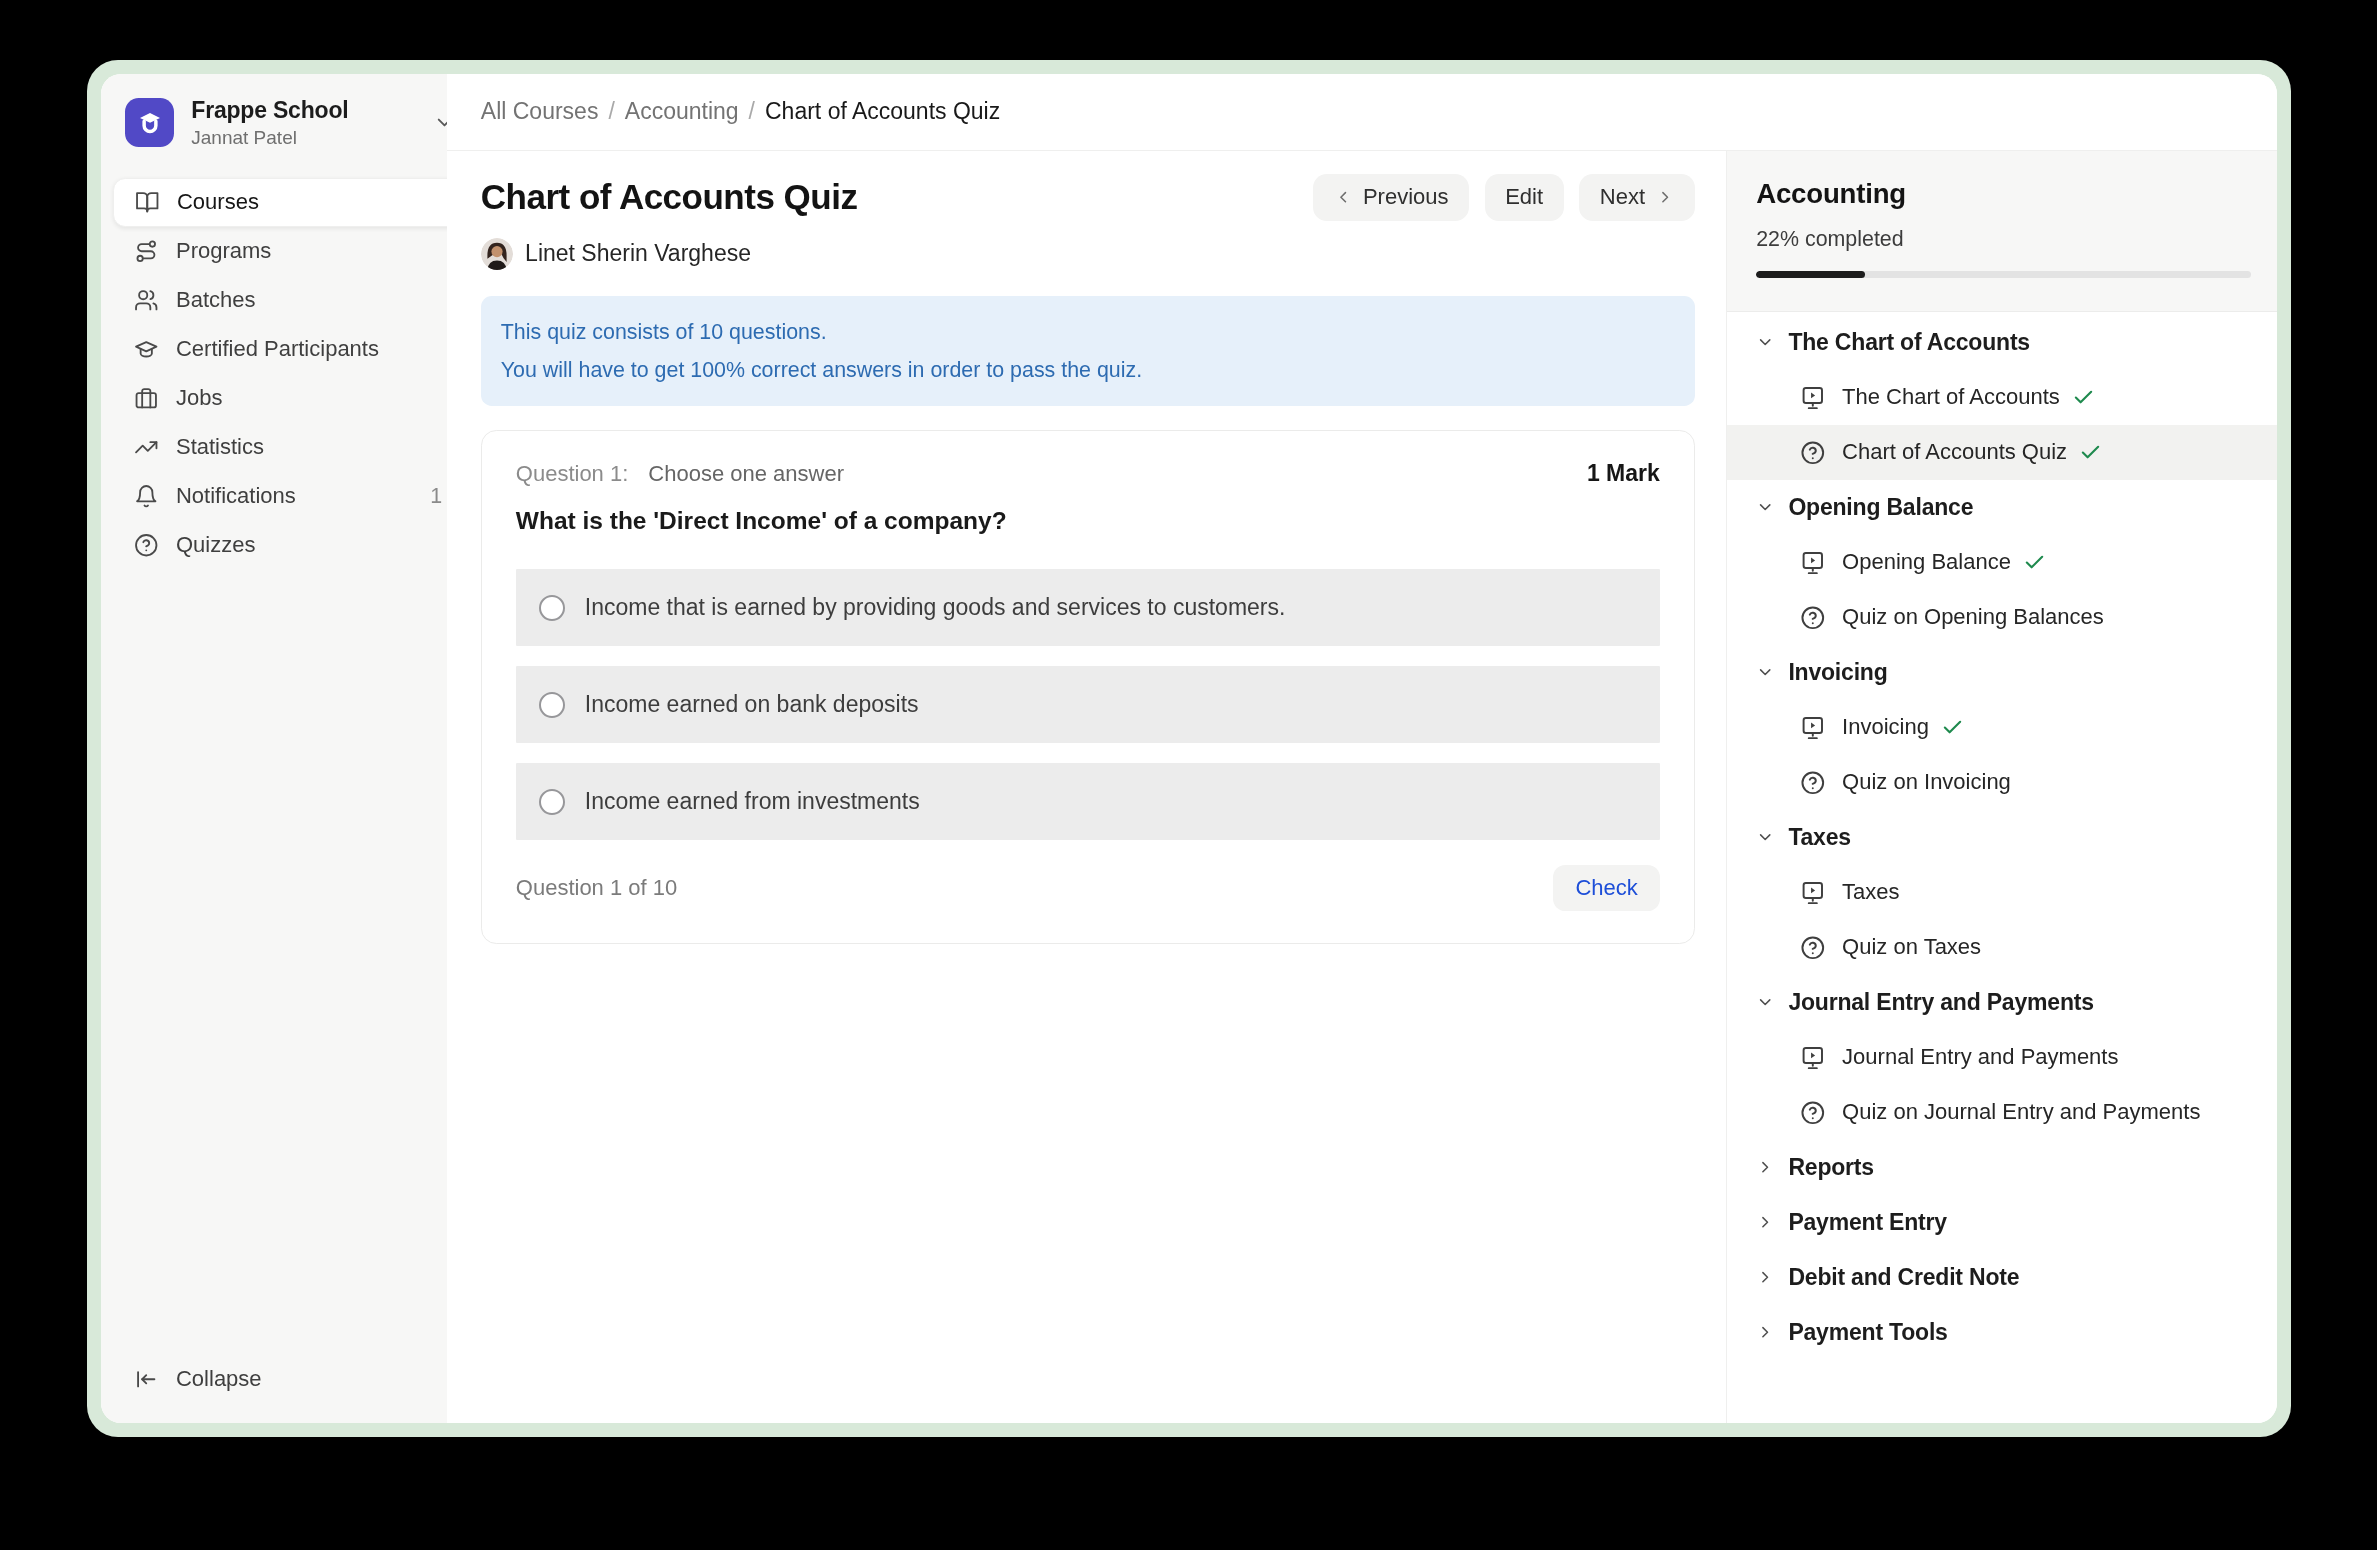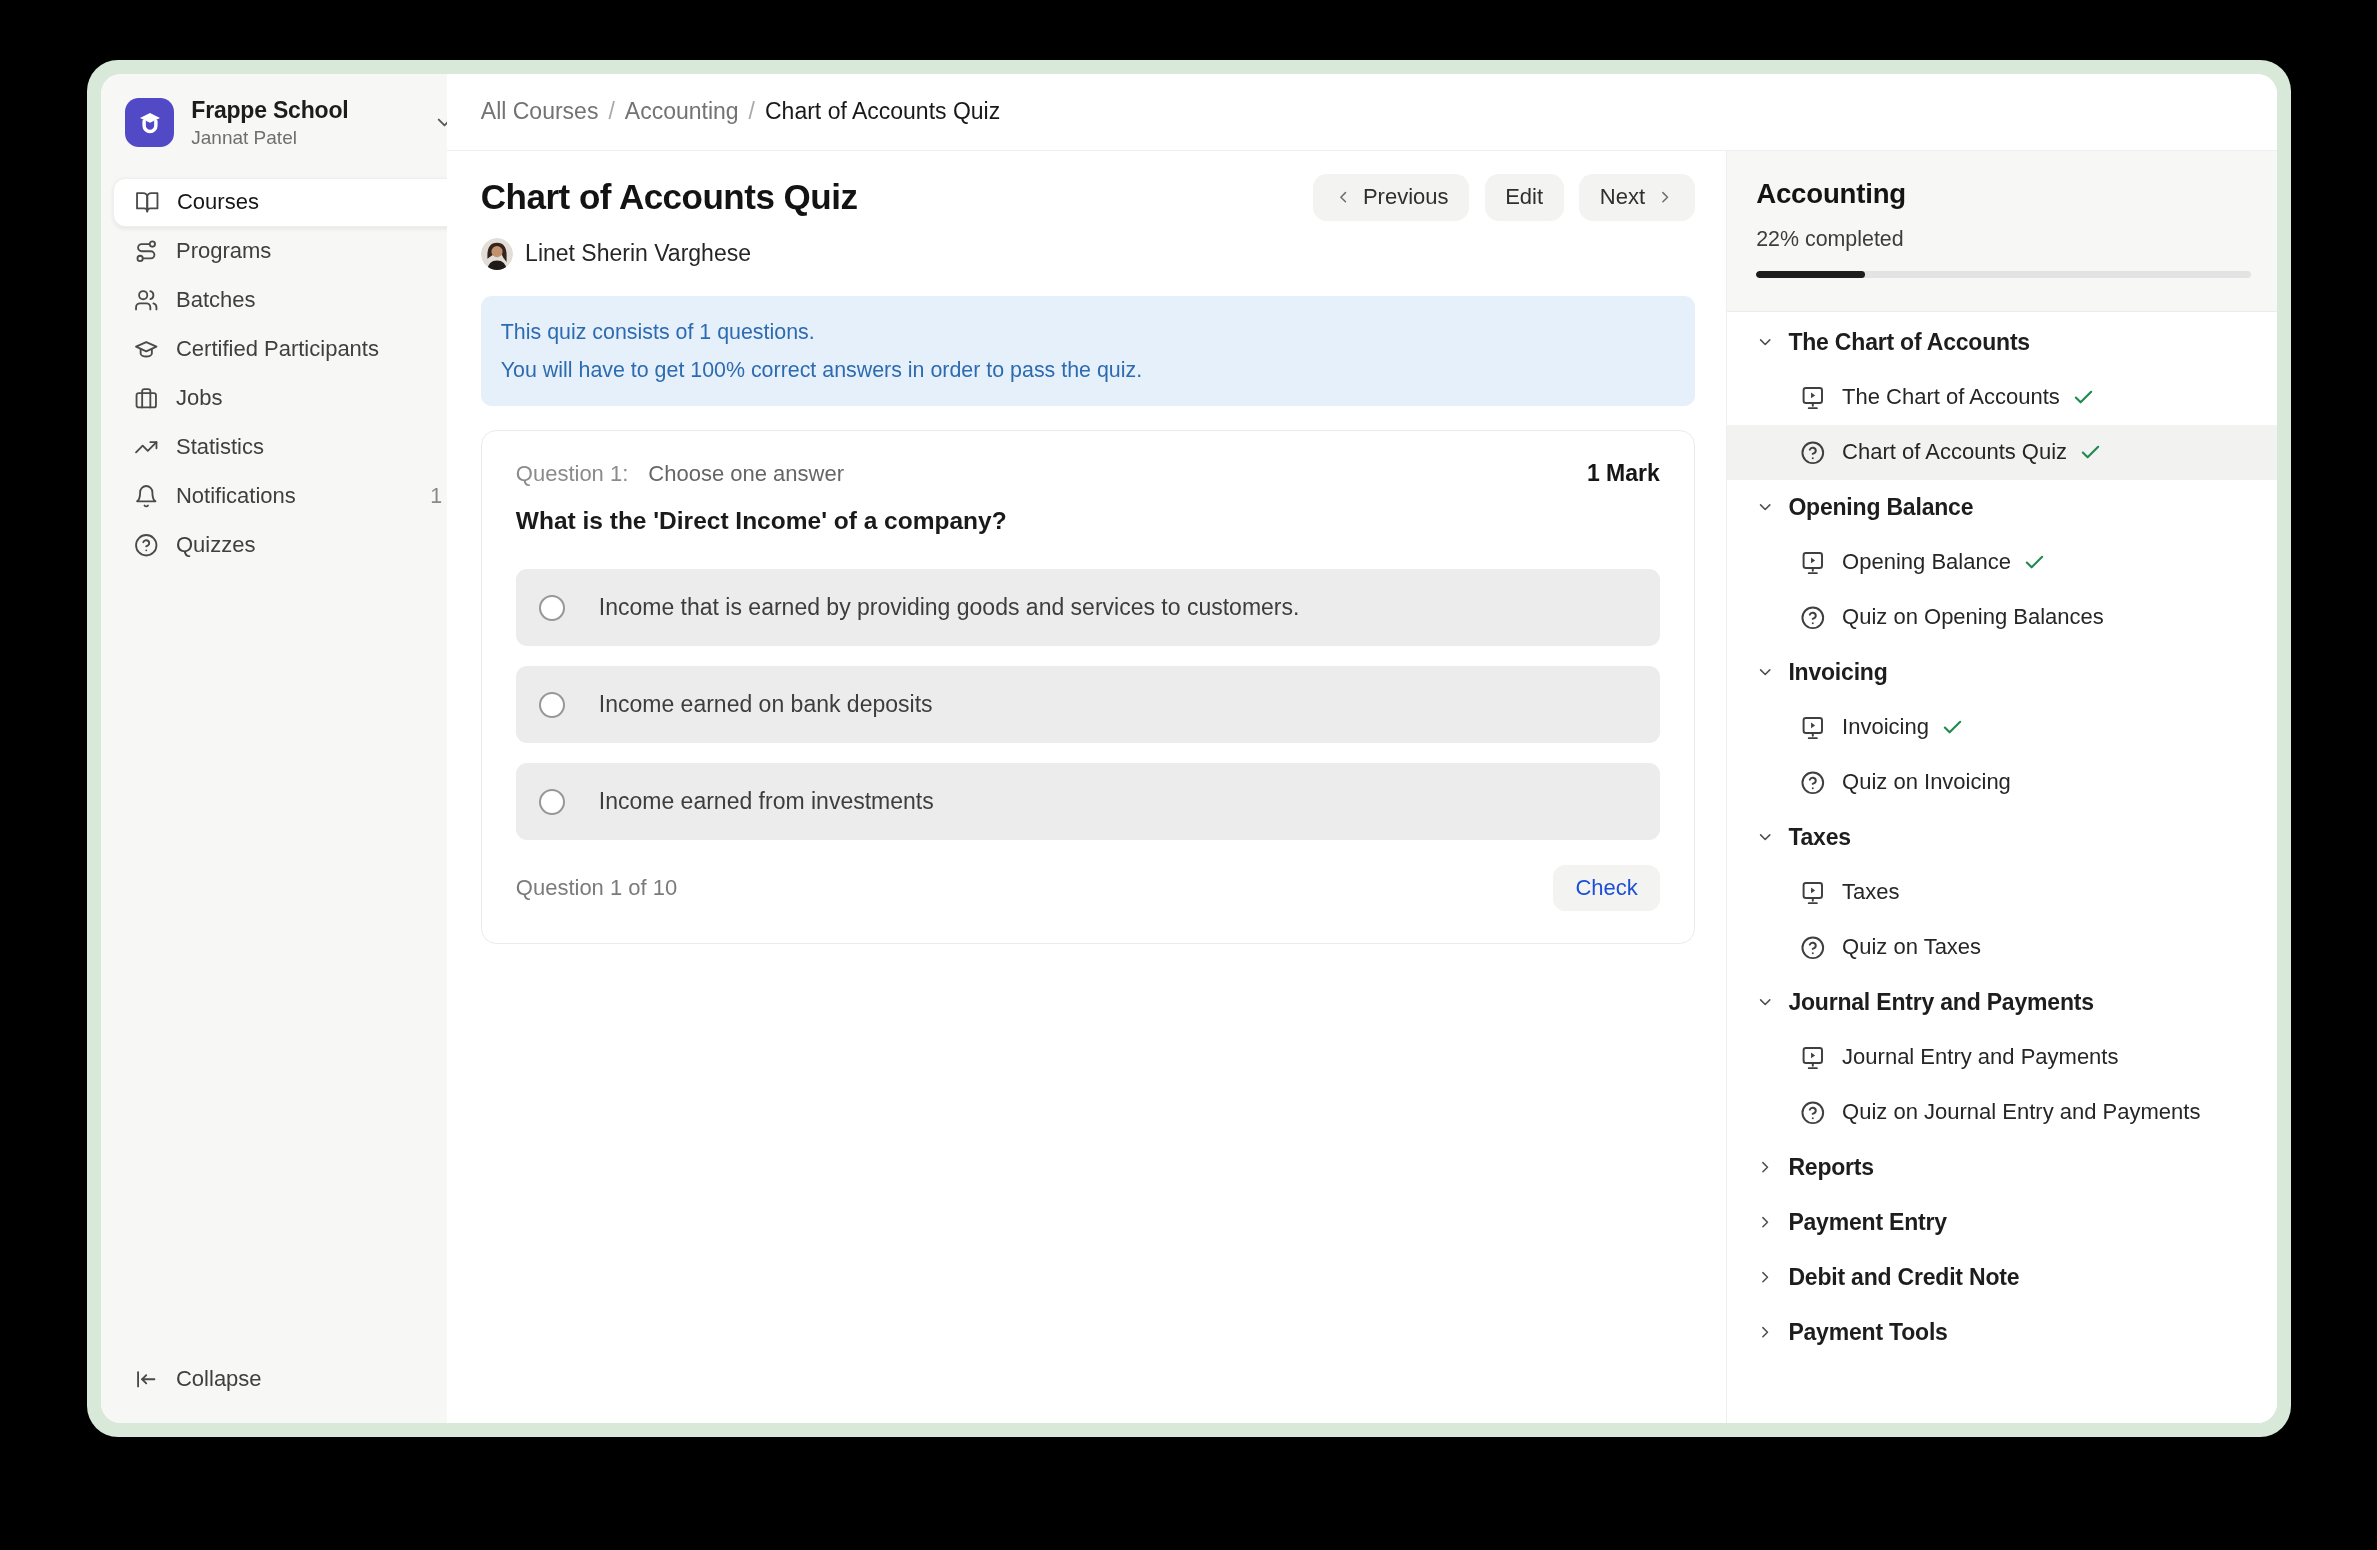--- a/index.html
+++ b/index.html
@@ -67,22 +67,22 @@
 
   .card { margin-top:24.5px; border:1.5px solid #ebebea; border-radius:15.3px; padding:29px 34px 32px;
     background:#fff; }
   .meta-row { display:flex; align-items:baseline; }
   .q-label { font-size:22px; color:#8b8b8b; }
   .q-instruction { font-size:22px; color:#666; margin-left:20px; }
   .q-marks { margin-left:auto; font-size:23px; font-weight:700; color:#161616; }
   .q-text { margin-top:20px; font-size:24.5px; font-weight:700; color:#1a1a1a; }
 
   .options { margin-top:34px; display:flex; flex-direction:column; gap:20px; }
-  .option { height:77px; background:#ececec; border-radius:11px; display:flex;
-    align-items:center; padding-left:23px; gap:34px; }
+  .option { height:77px; background:#ececec; border-radius:1px; display:flex;
+    align-items:center; padding-left:23px; gap:20px; }
   .radio { width:26px; height:26px; border-radius:50%; background:#fff;
     border:2.3px solid #97979a; flex:0 0 auto; }
   .option-label { font-size:23px; color:#3d3d3d; }
 
   .card-footer { margin-top:24.5px; display:flex; align-items:center; }
   .q-progress { font-size:22px; color:#7b7b7b; }
   .check-btn { margin-left:auto; height:46px; padding:0 22px; background:#f3f3f2; border:none;
     border-radius:12.3px; font-size:22px; color:#1d4ed8; font-family:inherit; }
 
   
@@ -268,21 +268,21 @@
             <circle cx="20" cy="20" r="20" fill="#e3ddd8"></circle>
             <path d="M8 22 Q8 6 20 6 Q32 6 32 22 L32 30 Q26 24 24 15 Q16 20 8 26 Z" fill="#33241e"></path>
             <circle cx="20" cy="17" r="7" fill="#c2916d"></circle>
             <path d="M8 40 Q9 28 20 28 Q31 28 32 40 Z" fill="#1f1a18"></path>
           </svg>
         </span>
         <span class="author-name">Linet Sherin Varghese</span>
       </div>
 
       <div class="banner">
-        <div>This quiz consists of 1 questions.</div>
+        <div>This quiz consists of 10 questions.</div>
         <div>You will have to get 100% correct answers in order to pass the quiz.</div>
       </div>
 
       <div class="card">
         <div class="meta-row">
           <span class="q-label">Question 1:</span>
           <span class="q-instruction">Choose one answer</span>
           <span class="q-marks">1 Mark</span>
         </div>
         <div class="q-text">What is the 'Direct Income' of a company?</div>

